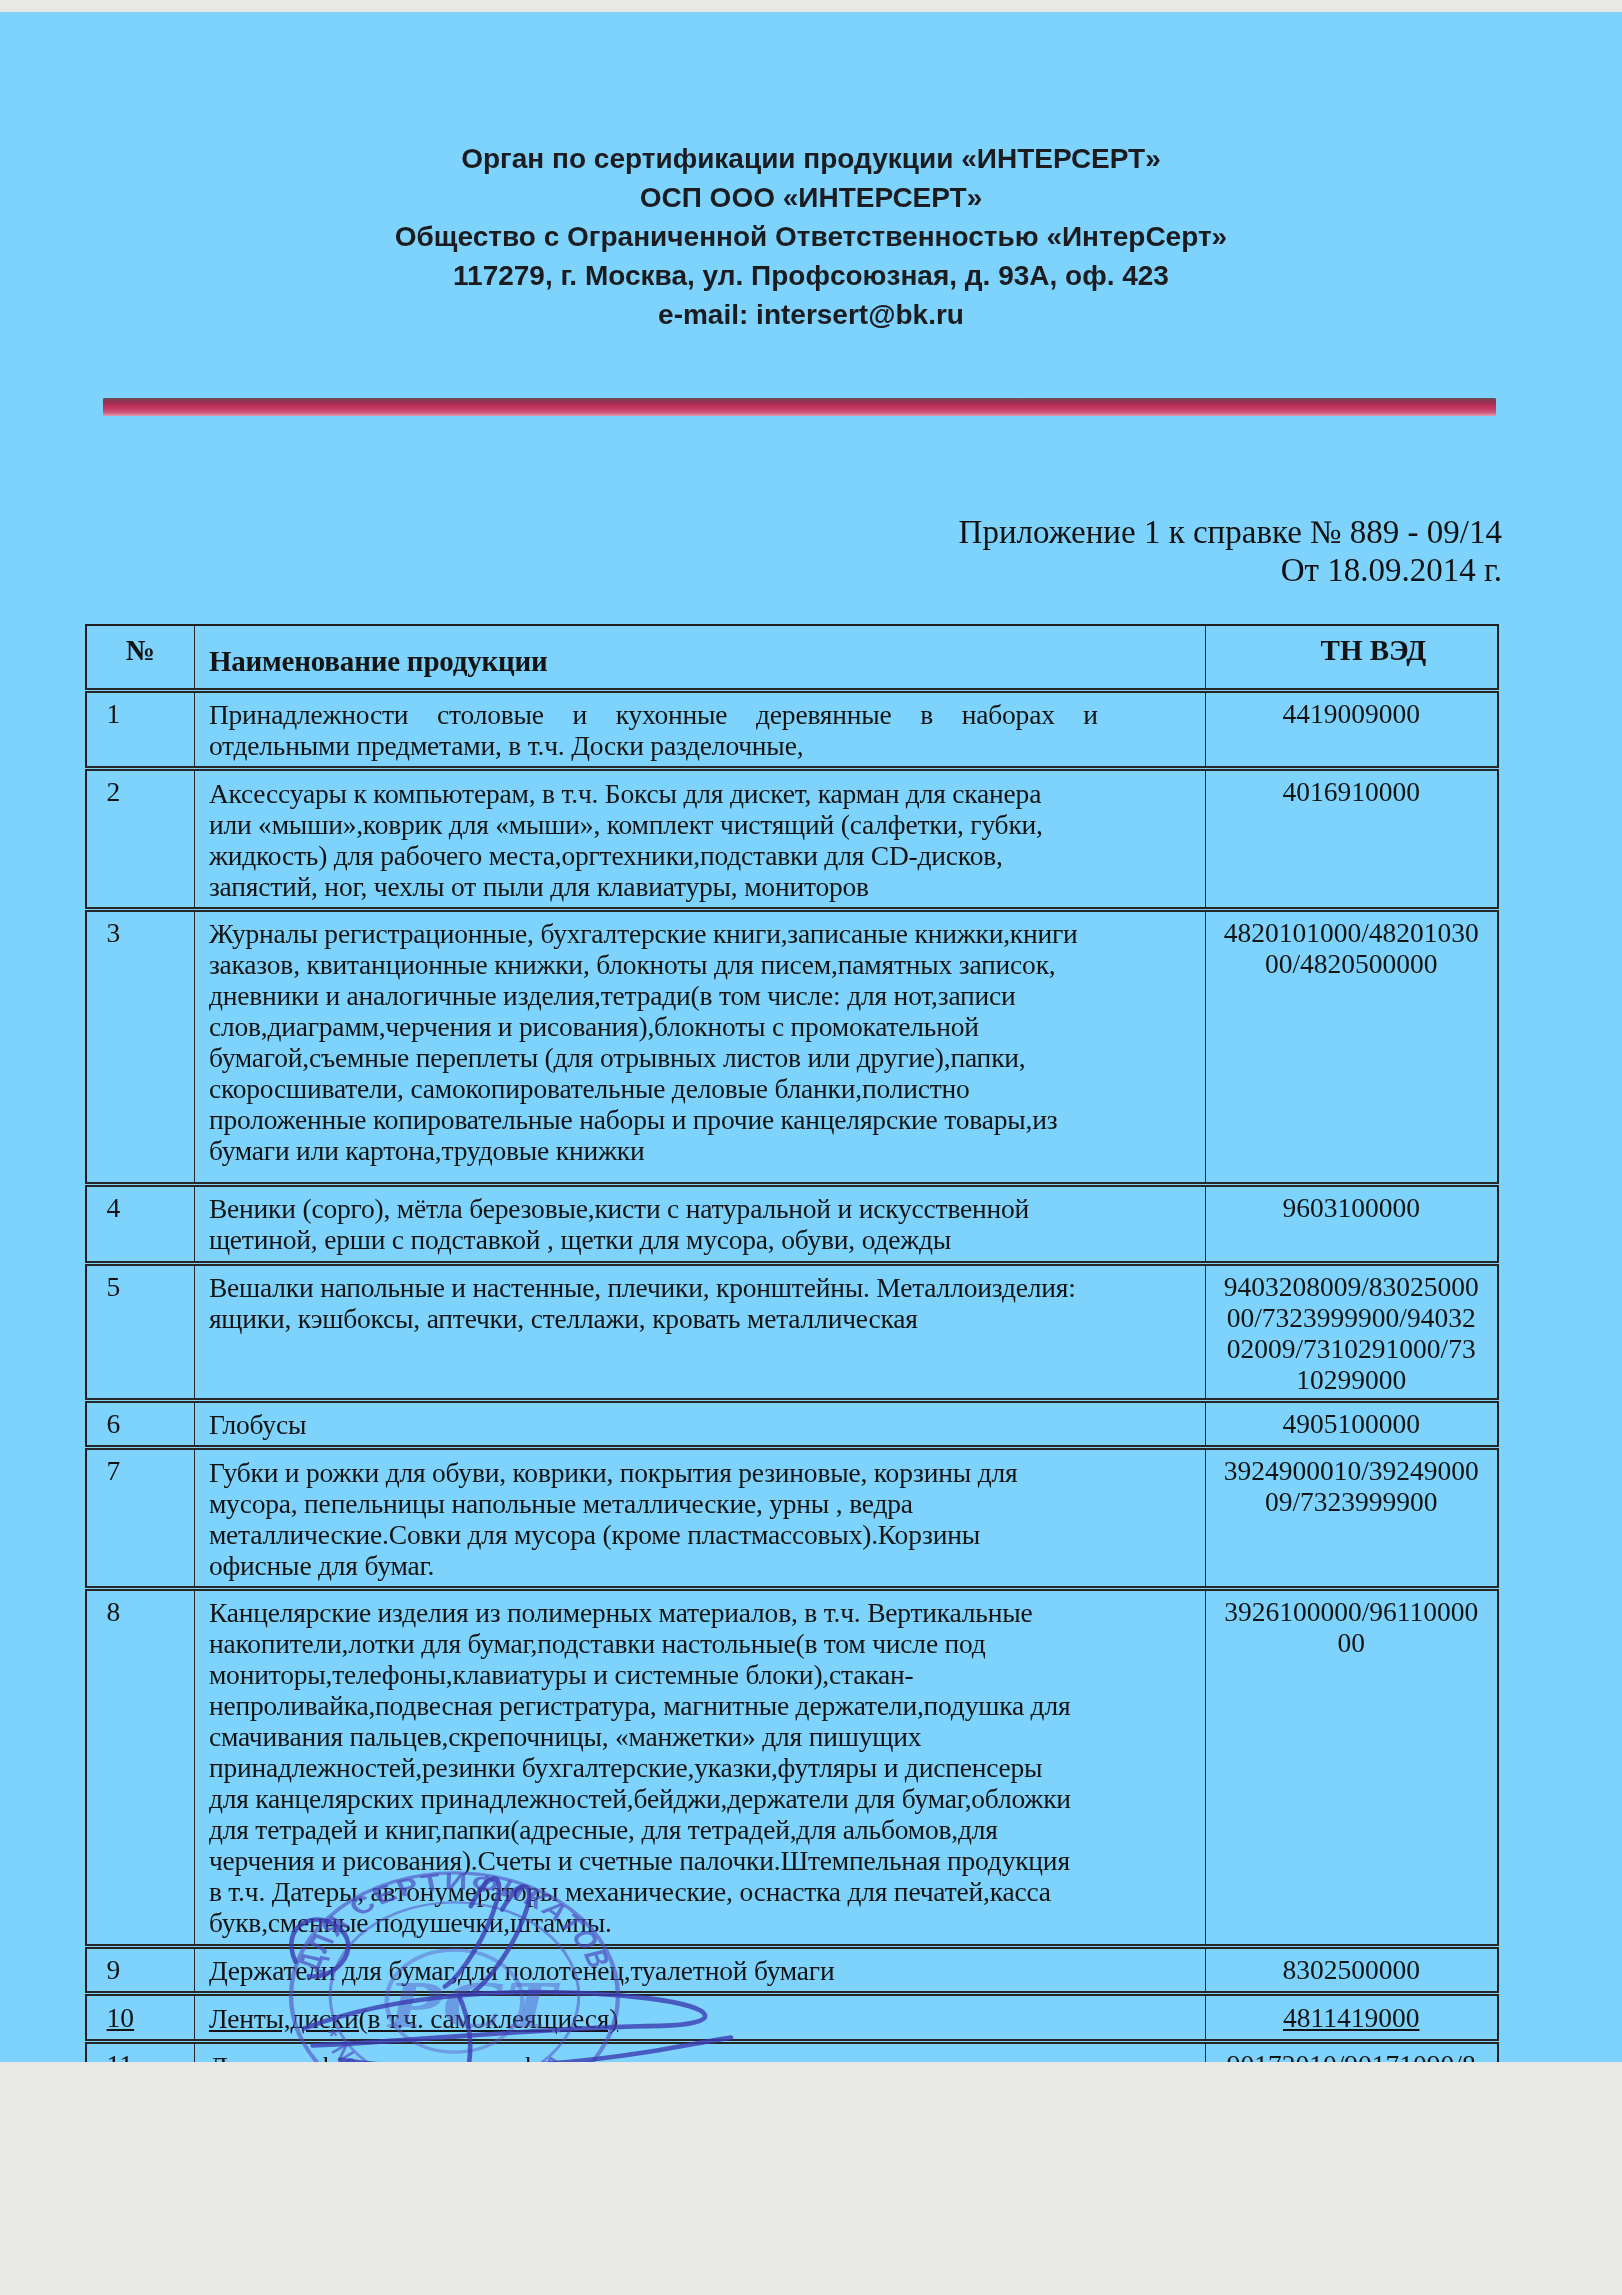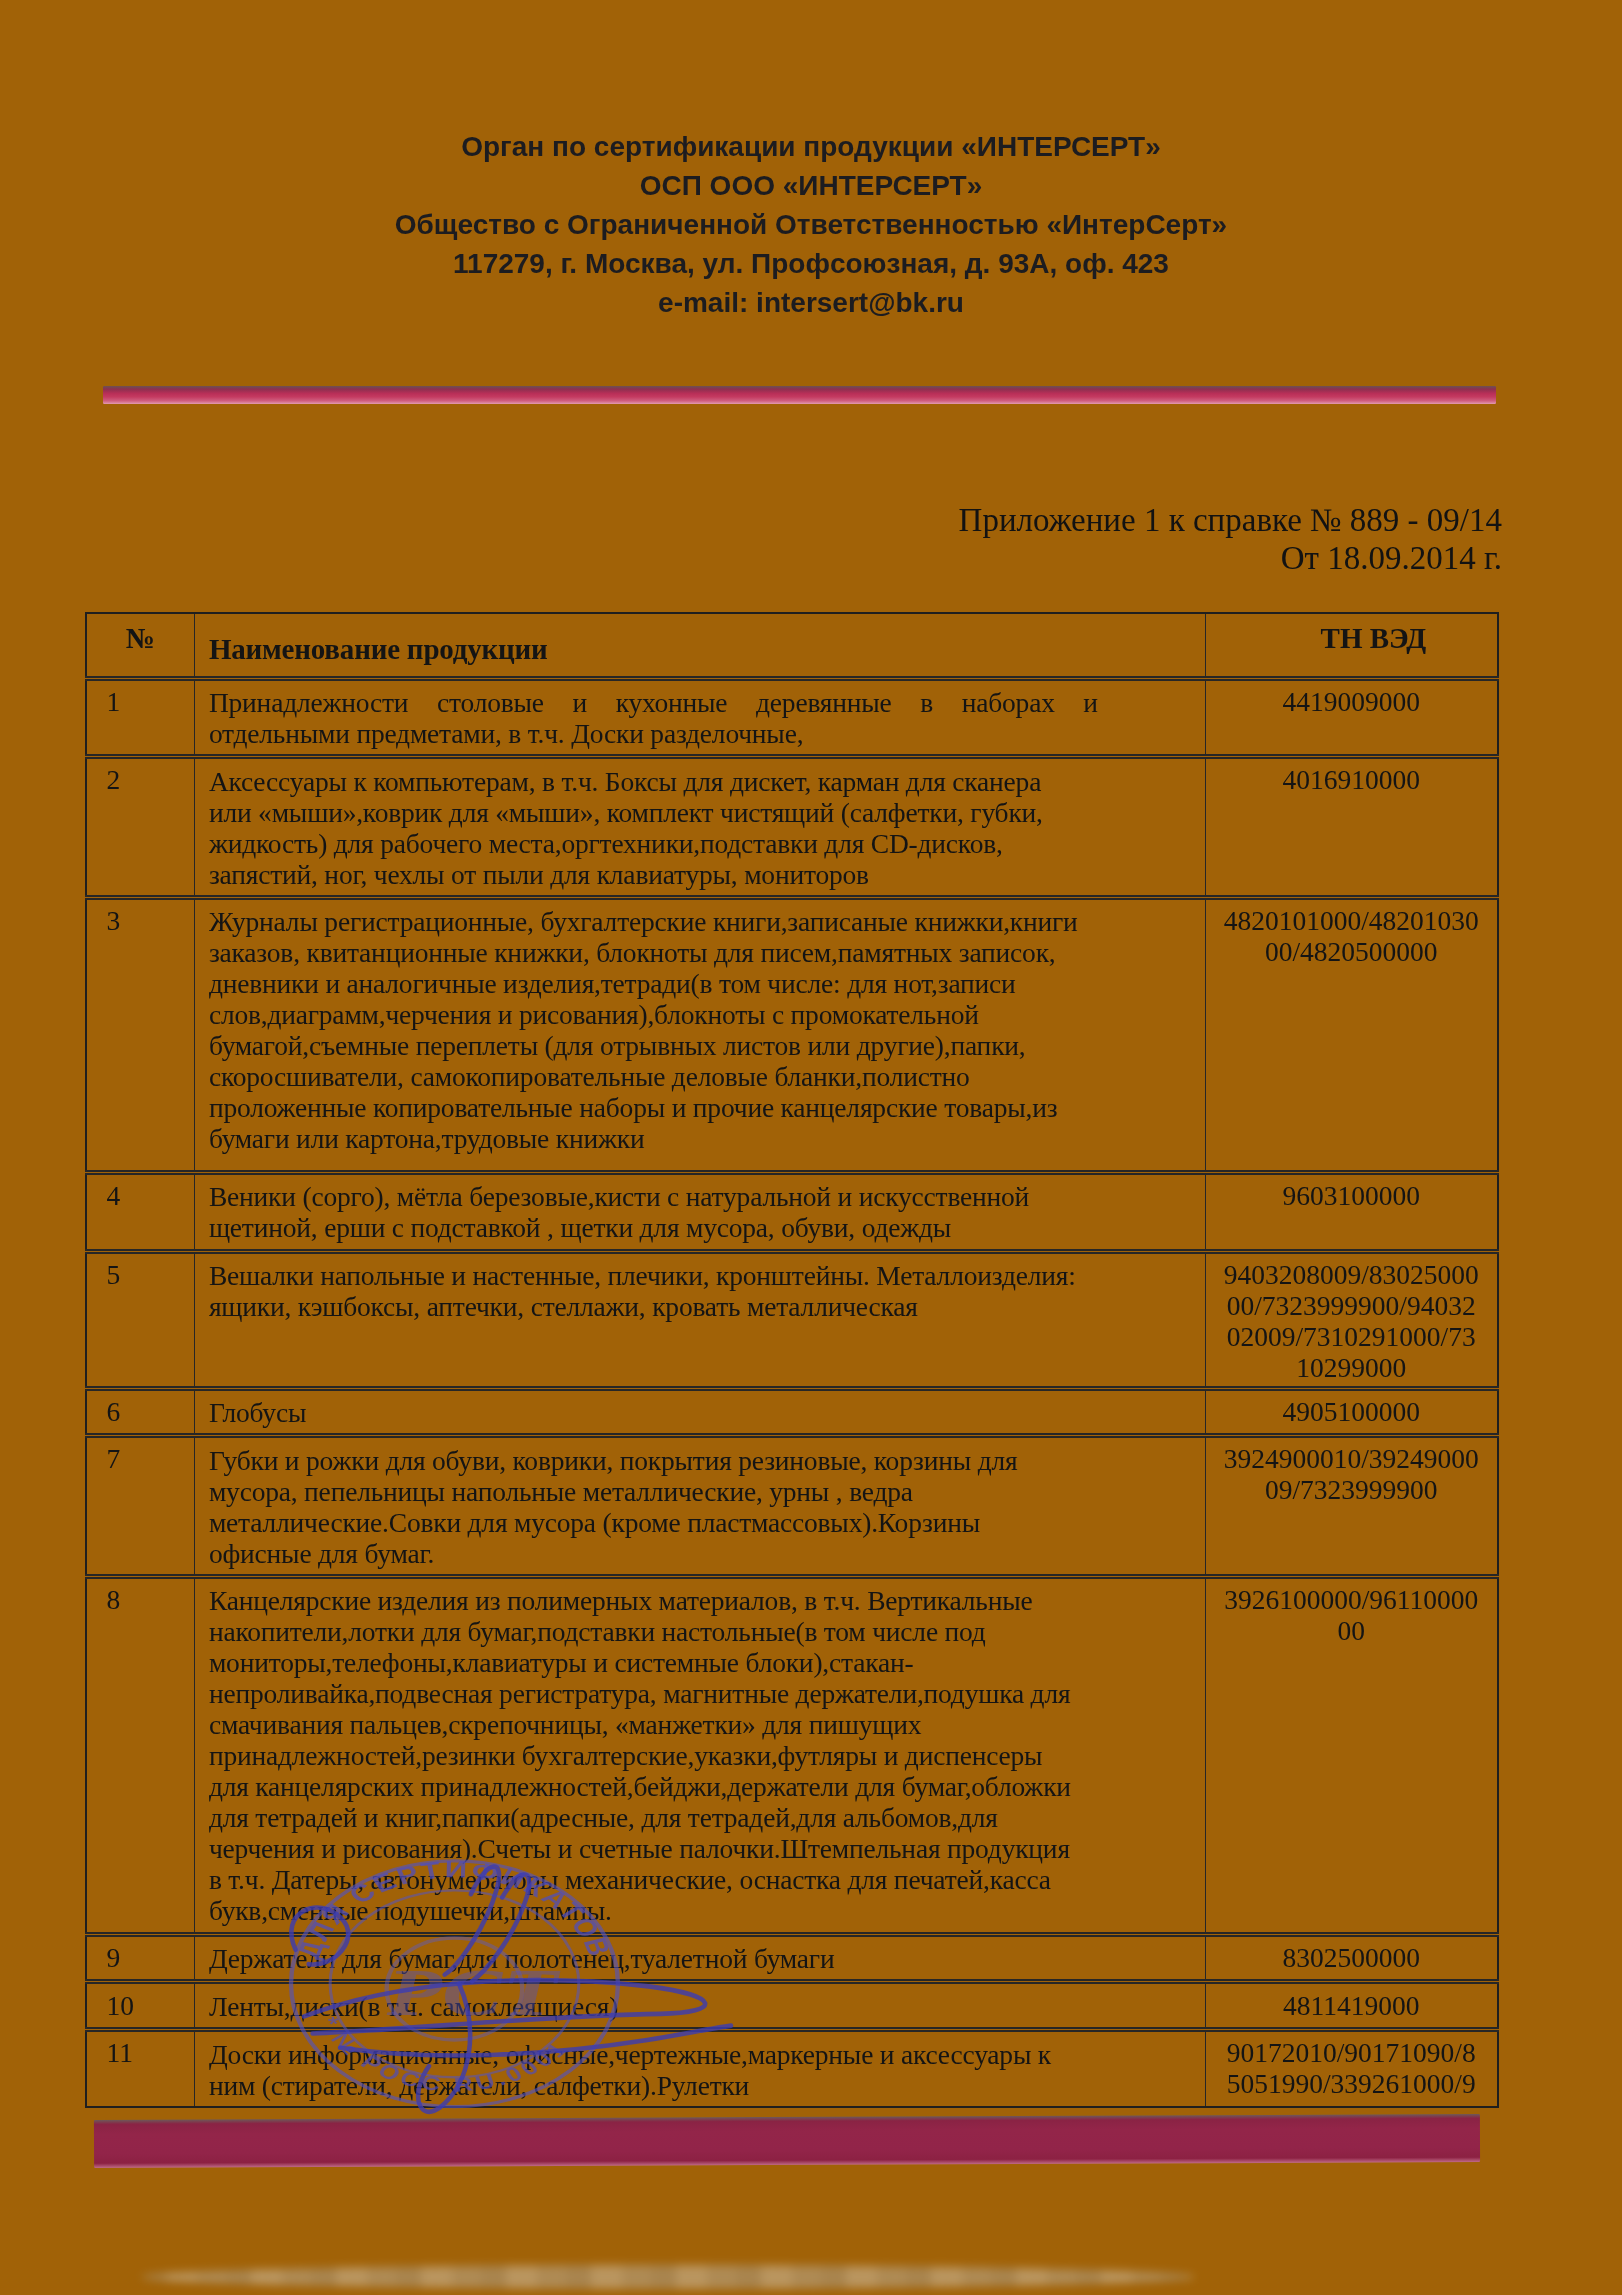--- a/index.html
+++ b/index.html
@@ -1,16 +1,16 @@
 <!DOCTYPE html>
 <html style="font-size:10.5px"><head>
 <meta charset="utf-8">
 <style>
   html,body{margin:0;padding:0;background:#e8e8e6;}
-  .page{position:relative;width:1622px;height:2295px;margin:0 auto;background:#a16207;overflow:hidden;
+  .page{position:relative;width:1622px;height:2050px;margin:12px auto;background:#7dd3fc;overflow:hidden;
         font-family:"Liberation Serif","DejaVu Serif",serif;color:#161616;}
 
   
   .letterhead{position:absolute;left:0;right:0;top:127px;text-align:center;
               font-family:"Liberation Sans","DejaVu Sans",sans-serif;
               font-weight:bold;font-size:28px;line-height:39px;color:#1c1c20;}
   .letterhead .lh-line{white-space:nowrap;}
 
   
   .rule-top{position:absolute;left:103px;top:386px;width:1393px;height:17.7px;
@@ -38,21 +38,21 @@
   td.c-num{padding:5.2px 0 0 19.6px;}
   td.c-name{padding:6.5px 10.5px 5.2px 14.4px;white-space:pre-line;letter-spacing:-0.2px;}
   td.c-code{padding:5.2px 2.6px 0 2.6px;text-align:center;white-space:pre-line;}
   tr.hd td{font-weight:bold;font-size:29px;}
   tr.hd td.c-num{text-align:center;padding-left:0;padding-top:9.2px;}
   tr.hd td.c-name{padding-top:20px;}
   tr.hd td.c-code{text-align:center;padding-left:47px;padding-top:9.2px;}
   td.just::first-line{word-spacing:22px;}
   tr.hd{height:65px;} tr.r1{height:73px;} tr.r2{height:136px;} tr.r3{height:275px;}
   tr.r4{height:69px;} tr.r5{height:137px;} tr.r6{height:39px;} tr.r7{height:136px;}
-  tr.r8{height:348px;} tr.r9{height:39px;} tr.r10{height:39px;} tr.r11{height:71px;}
+  tr.r8{height:348px;} tr.r9{height:39px;} tr.r10{height:39px;text-decoration:underline;} tr.r11{height:71px;}
 
   
   .stamp{position:absolute;left:242px;top:1832px;width:523px;height:314px;pointer-events:none;}
 </style>
 </head>
 <body>
 
 <div class="page">
 
   <div class="letterhead">

